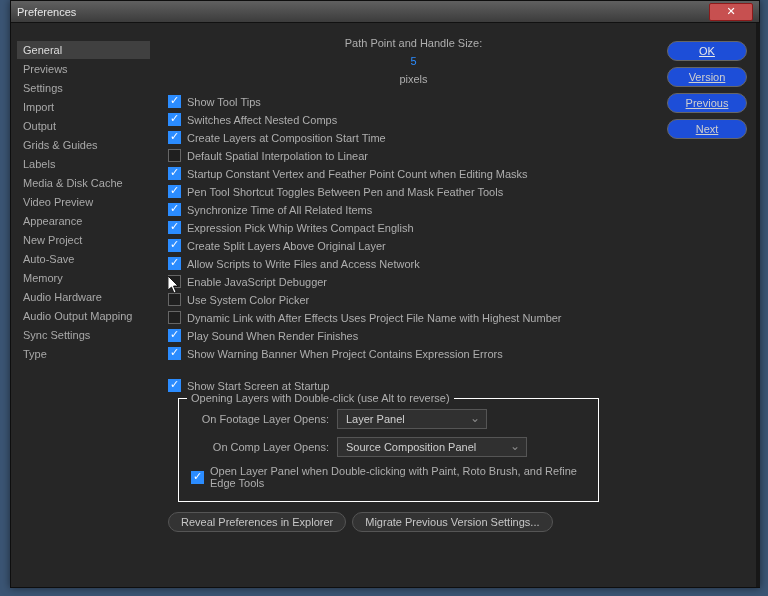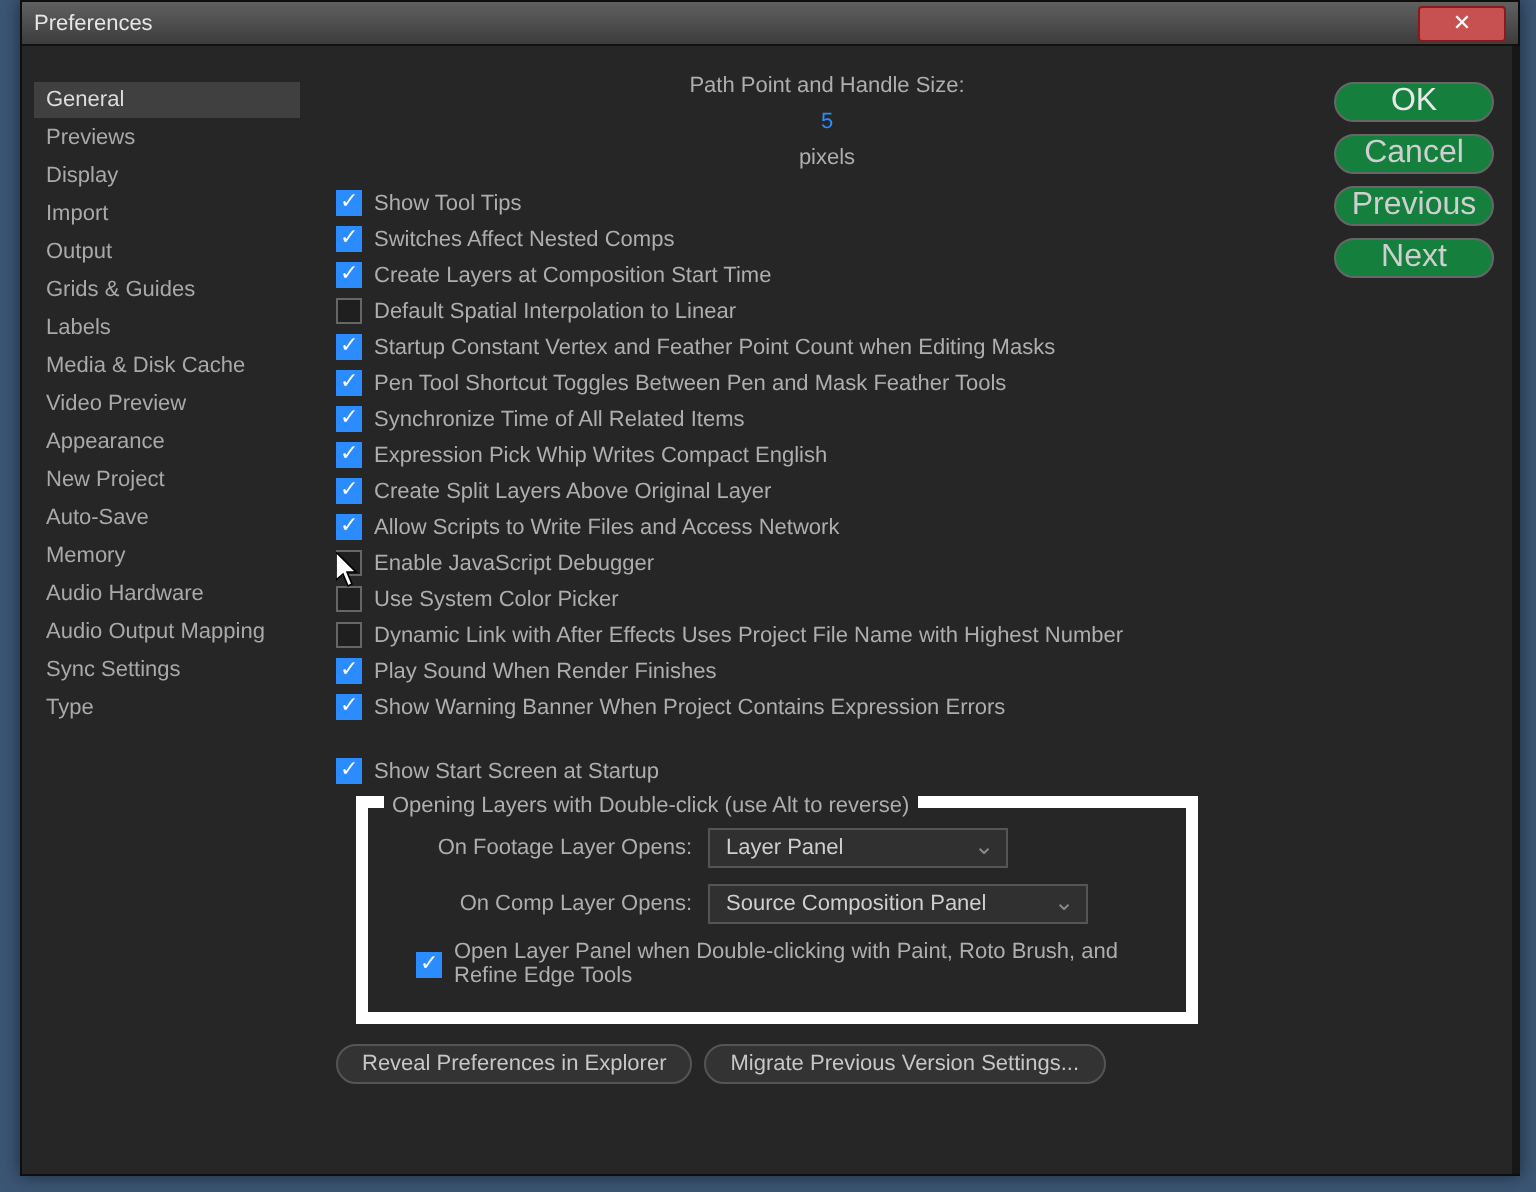--- a/index.html
+++ b/index.html
@@ -71,27 +71,28 @@
 .right-col {
   width: 92px;
   padding: 18px 10px 0 0;
 }
 .pill-btn {
   width: 80px;
   height: 20px;
   margin-bottom: 6px;
   border: 1px solid #666;
   border-radius: 10px;
-  background: #15803d;
+  background: #1d4ed8;
   color: #cfcfcf;
-  font-size: 16px;
+  font-size: 11px;
   display: flex;
   align-items: center;
   justify-content: center;
   cursor: pointer;
+  text-decoration: underline;
 }
 .pill-btn.primary { color: #e8e8e8; }
 .path-row {
   display: flex;
   align-items: center;
   gap: 6px;
   margin-bottom: 10px;
   padding-left: 4px;
   flex-direction: column;
 }
@@ -117,23 +118,23 @@
 }
 .checkbox.checked::after {
   content: "✓";
   color: #fff;
   position: absolute;
   top: -2px; left: 1px;
   font-size: 11px;
 }
 .section-gap { height: 14px; }
 .fieldset {
-  border: 6px solid #ffffff;
+  border: 1px solid #ffffff;
   margin: 6px 60px 0 14px;
-  padding: 10px 12px 12px 12px;
+  padding: 10px 12px 12px 0;
   position: relative;
 }
 .fieldset-label {
   position: absolute;
   top: -7px; left: 8px;
   background: #262626;
   padding: 0 4px;
   font-size: 11px;
 }
 .form-row {
@@ -203,21 +204,21 @@
   <div class="titlebar">
     <span class="titlebar-text">Preferences</span>
     <div class="close-btn">
       <span>✕</span>
     </div>
   </div>
   <div class="content">
     <div class="sidebar" id="sidebar">
         <div class="sidebar-item selected">General</div>
         <div class="sidebar-item">Previews</div>
-        <div class="sidebar-item">Display</div>
+        <div class="sidebar-item">Settings</div>
         <div class="sidebar-item">Import</div>
         <div class="sidebar-item">Output</div>
         <div class="sidebar-item">Grids &amp; Guides</div>
         <div class="sidebar-item">Labels</div>
         <div class="sidebar-item">Media &amp; Disk Cache</div>
         <div class="sidebar-item">Video Preview</div>
         <div class="sidebar-item">Appearance</div>
         <div class="sidebar-item">New Project</div>
         <div class="sidebar-item">Auto-Save</div>
         <div class="sidebar-item">Memory</div>
@@ -325,21 +326,21 @@
       </div>
 
       <div class="btn-bottom-row">
         <div class="btn-sm">Reveal Preferences in Explorer</div>
         <div class="btn-sm">Migrate Previous Version Settings...</div>
       </div>
 
     </div>
     <div class="right-col">
       <div class="pill-btn primary">OK</div>
-      <div class="pill-btn">Cancel</div>
+      <div class="pill-btn">Version</div>
       <div class="pill-btn">Previous</div>
       <div class="pill-btn">Next</div>
     </div>
   </div>
   <div class="scrollbar"></div>
 </div>
 <div class="cursor-pointer">
   <svg width="13" height="18" viewBox="0 0 13 18">
       <path d="M0 0 L0 14 L3.5 11 L6 17 L8 16 L5.5 10 L10 10 Z" fill="#fff" stroke="#000" stroke-width="0.8"></path>
     </svg>

